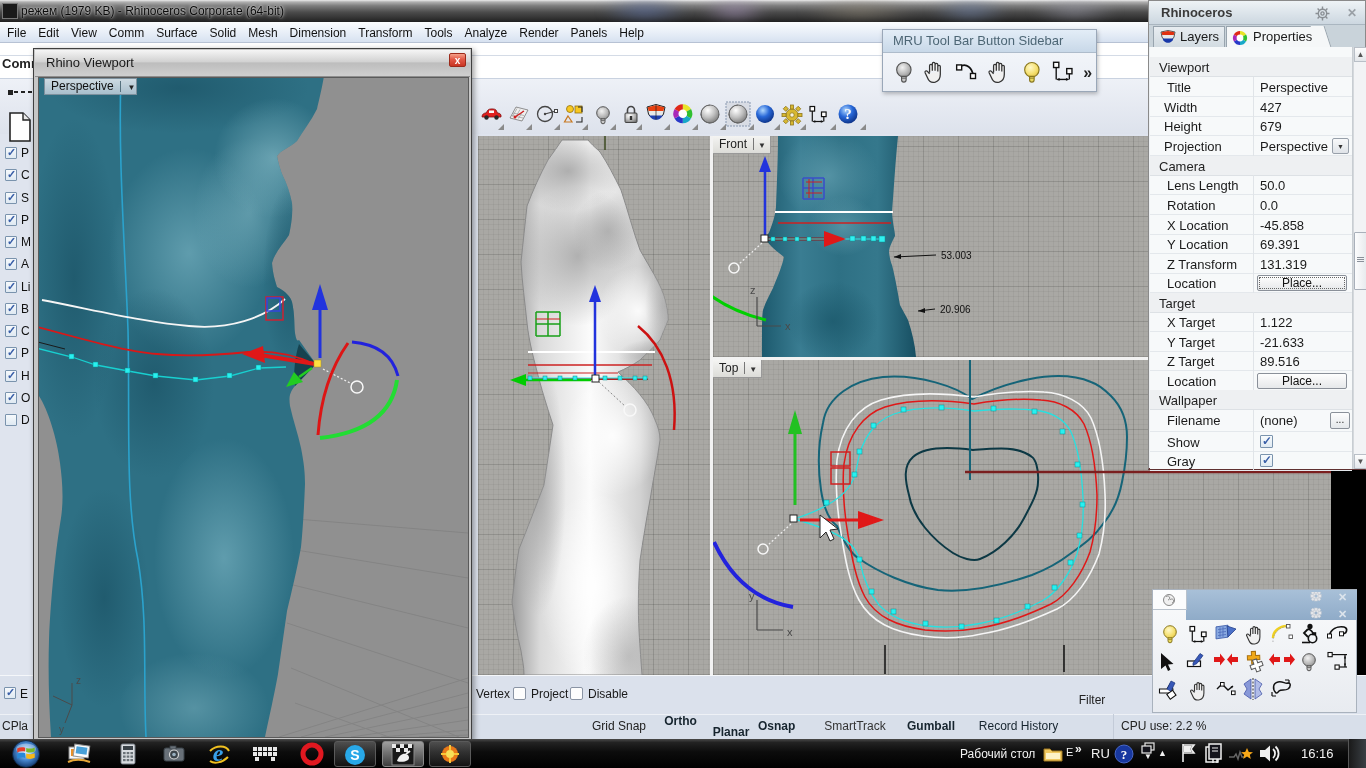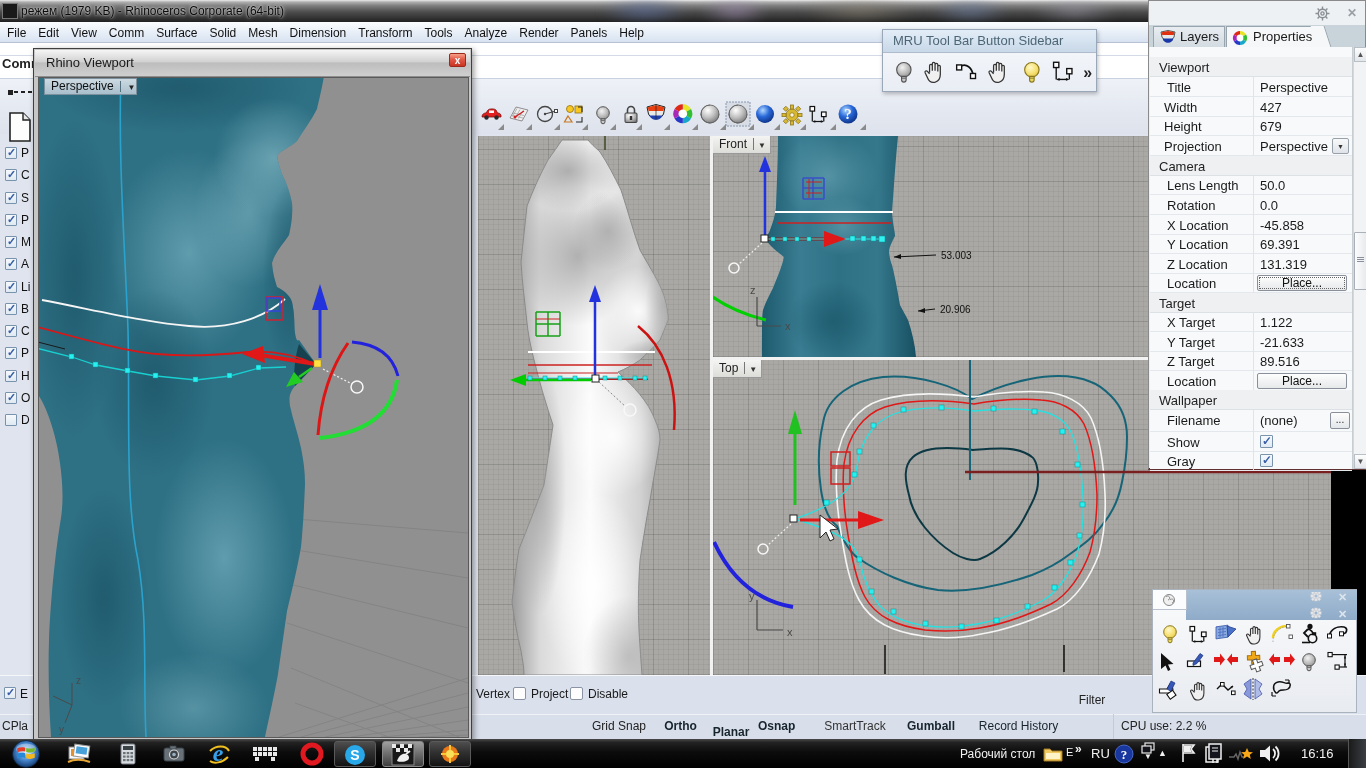--- a/index.html
+++ b/index.html
@@ -288,21 +288,21 @@
  <div class="vptab" style="left:713px;top:360px">Top<span class="sep"></span><span class="dn">▼</span></div>
  <div id="osnapband" class="abs"></div>
  <div class="oslb" style="left:476px">Vertex</div>
  <div class="oscb" style="left:513px"></div>
  <div class="oslb" style="left:531px">Project</div>
  <div class="oscb" style="left:570px"></div>
  <div class="oslb" style="left:588px">Disable</div>
  <div id="statusbar" class="abs"></div>
  <div class="abs" style="left:2px;top:719px;font-size:12px;color:#222">CPla</div>
  <div class="pane abs" style="left:581px;top:714px;width:76px;height:25px;padding-top:5px;font-size:12px;color:#222;text-align:center">Grid Snap</div>
- <div class="pane abs on" style="left:657px;top:714px;width:47px;height:25px;padding-top:5px;font-size:12px;text-align:center;font-weight:bold;color:#16242e">Ortho</div>
+ <div class="pane abs on" style="left:657px;top:714px;width:47px;height:25px;font-size:12px;text-align:center;font-weight:bold;color:#16242e">Ortho</div>
  <div class="pane abs on" style="left:704px;top:714px;width:54px;height:18px;padding-top:11px;font-size:12px;text-align:center;font-weight:bold;color:#16242e">Planar</div>
  <div class="pane abs on" style="left:758px;top:714px;width:56px;height:25px;padding-top:5px;font-size:12px;font-weight:bold;color:#16242e">Osnap</div>
  <div class="pane abs" style="left:814px;top:714px;width:82px;height:25px;padding-top:5px;font-size:12px;color:#333;text-align:center">SmartTrack</div>
  <div class="pane abs on" style="left:896px;top:714px;width:70px;height:25px;padding-top:5px;font-size:12px;text-align:center;font-weight:bold;color:#16242e">Gumball</div>
  <div class="pane abs on" style="left:966px;top:714px;width:105px;height:25px;padding-top:5px;font-size:12px;text-align:center;font-weight:normal;color:#16242e">Record History</div>
  <div class="pane abs" style="left:1071px;top:688px;width:42px;height:26px;padding-top:5px;font-size:12px;color:#222;text-align:center">Filter</div>
  <div class="abs" style="left:1121px;top:719px;font-size:12px;color:#222">CPU use: 2.2 %</div>
  <div class="abs" style="left:1113px;top:714px;width:1px;height:25px;background:#c3cbd8"></div>
  <div id="comlbl" class="abs">Comm</div>
  <svg class="abs" style="left:6px;top:86px" width="30" height="14" viewBox="0 0 30 14">
@@ -591,20 +591,21 @@
         <polygon points="214,30 220,30 220,24"></polygon>
         <polygon points="242,30 248,30 248,24"></polygon>
         <polygon points="270,30 276,30 276,24"></polygon>
         <polygon points="296,30 302,30 302,24"></polygon>
         <polygon points="322,30 328,30 328,24"></polygon>
         <polygon points="352,30 358,30 358,24"></polygon>
         <polygon points="382,30 388,30 388,24"></polygon>
       </g>
  </svg>
  <div id="panel" class="abs">
+  <div id="phead">Rhinoceros</div>
   <svg style="position:absolute;right:34px;top:4px" width="17" height="17" viewBox="0 0 17 17">
         <g fill="none" stroke="#8a8f94" stroke-width="1.4">
           <circle cx="8.5" cy="8.5" r="4.2"></circle>
           <circle cx="8.5" cy="8.5" r="1.6"></circle>
           <path d="M8.5,1.5 v3 M8.5,12.5 v3 M1.5,8.5 h3 M12.5,8.5 h3 M3.6,3.6 l2.1,2.1 M11.3,11.3 l2.1,2.1 M13.4,3.6 l-2.1,2.1 M5.7,11.3 l-2.1,2.1"></path>
         </g>
       </svg>
   <div style="position:absolute;right:8px;top:5px;font-size:12px;color:#9aa0a6;font-weight:bold">✕</div>
   <div id="ptabs"></div>
   <div class="ptab" id="ptabL"><svg style="position:absolute;left:6px;top:3px" width="16" height="15" viewBox="0 0 16 15">
@@ -661,21 +662,21 @@
           <span class="lb">X Location</span>
           <span class="cl"></span>
           <span class="vl">-45.858</span>
         </div>
    <div class="prow" style="top:187px">
           <span class="lb">Y Location</span>
           <span class="cl"></span>
           <span class="vl">69.391</span>
         </div>
    <div class="prow" style="top:207px">
-          <span class="lb">Z Location</span>
+          <span class="lb">Z Transform</span>
           <span class="cl"></span>
           <span class="vl">131.319</span>
         </div>
    <div class="prow" style="top:226px">
           <span class="lb">Location</span>
           <span class="cl"></span>
           <span class="pbtn" style="outline:1px dotted #666;outline-offset:-3px">Place...</span>
         </div>
    <div class="sect" style="top:246px">Target</div>
    <div class="prow" style="top:265px">

